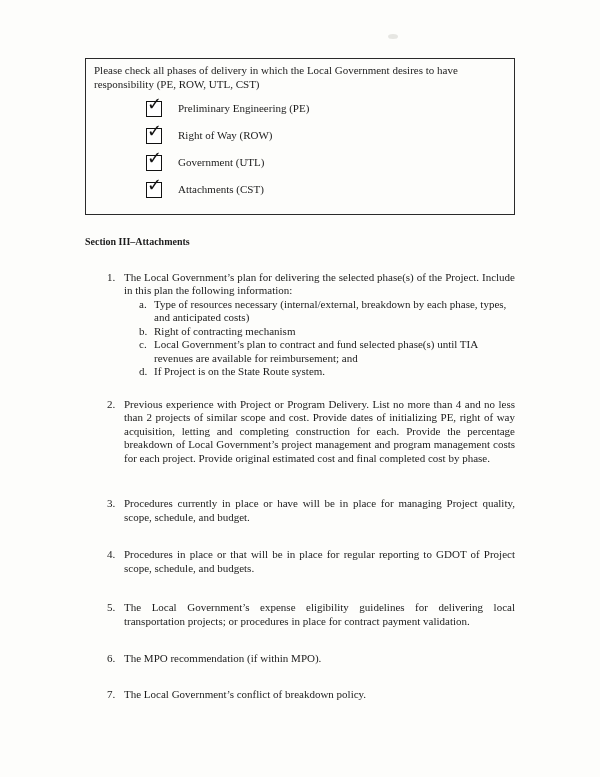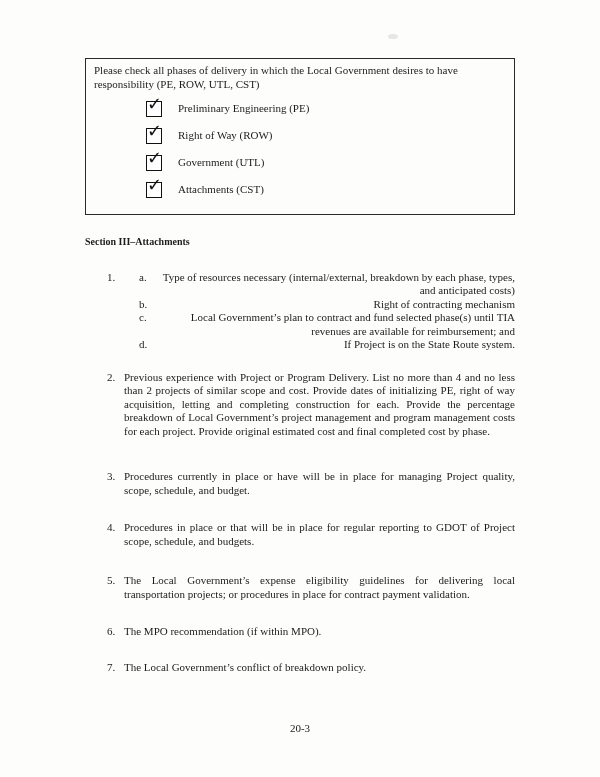--- a/index.html
+++ b/index.html
@@ -91,21 +91,21 @@
   }
   .sub-item {
     display: flex;
     margin-left: 15px;
   }
   .sub-item .letter {
     flex: 0 0 15px;
   }
   .sub-item .body {
     flex: 1;
-    text-align: right;
+    text-align: left;
   }
   .mb-item1 { margin-bottom: 19px; }
   .mb-item2 { margin-bottom: 32px; }
   .mb-item3 { margin-bottom: 24px; }
   .mb-item4 { margin-bottom: 26px; }
   .mb-item5 { margin-bottom: 24px; }
   .mb-item6 { margin-bottom: 22px; }
   .mb-item7 { margin-bottom: 0; }
   .page-number {
     position: absolute;
@@ -152,20 +152,21 @@
       <span>Attachments (CST)</span>
     </div>
   </div>
 
   <div class="section-heading">Section III–Attachments</div>
 
 
   <div class="num-item mb-item1">
     <span class="num">1.</span>
     <div class="body">
+      <span>The Local Government’s plan for delivering the selected phase(s) of the Project. Include in this plan the following information:</span>
       <div class="sub-item">
         <span class="letter">a.</span>
         <span class="body">Type of resources necessary (internal/external, breakdown by each phase, types, and anticipated costs)</span>
       </div>
       <div class="sub-item">
         <span class="letter">b.</span>
         <span class="body">Right of contracting mechanism</span>
       </div>
       <div class="sub-item">
         <span class="letter">c.</span>
@@ -201,14 +202,13 @@
   <div class="num-item mb-item6">
     <span class="num">6.</span>
     <div class="body">The MPO recommendation (if within MPO).</div>
   </div>
 
   <div class="num-item mb-item7">
     <span class="num">7.</span>
     <div class="body">The Local Government’s conflict of breakdown policy.</div>
   </div>
 
-  <div class="page-number">20-3</div>
 </div>
 
 </body></html>

